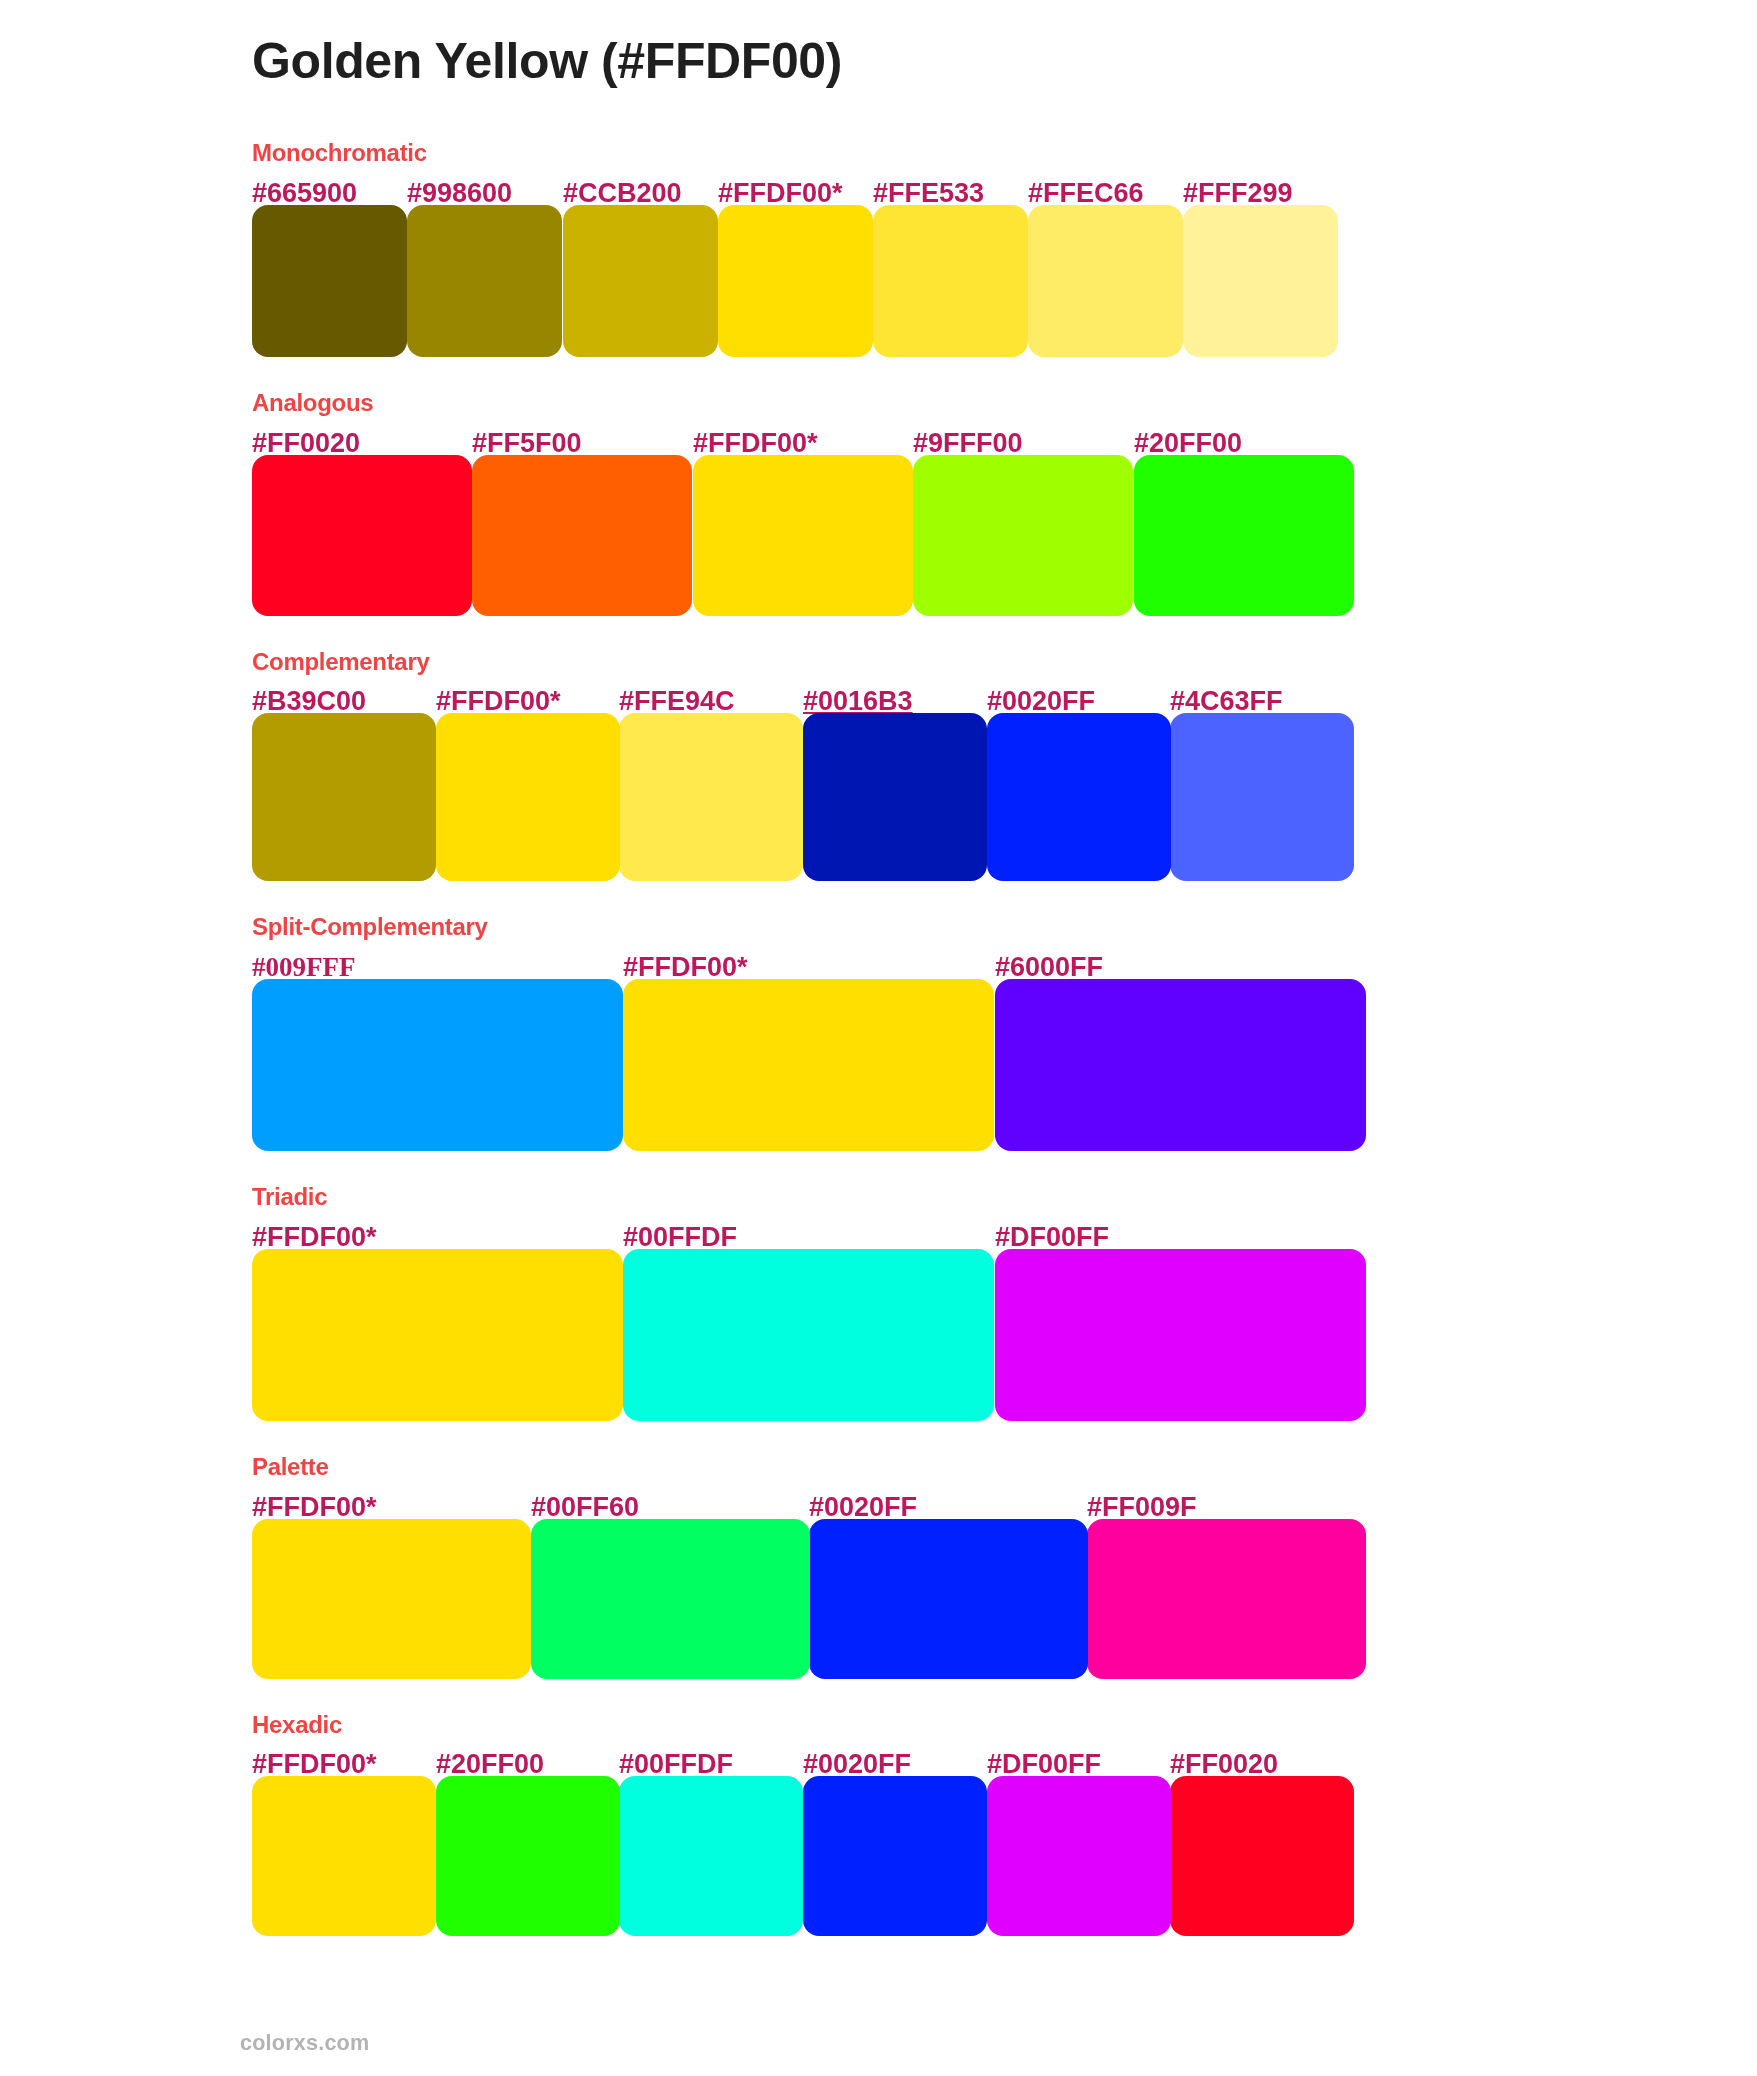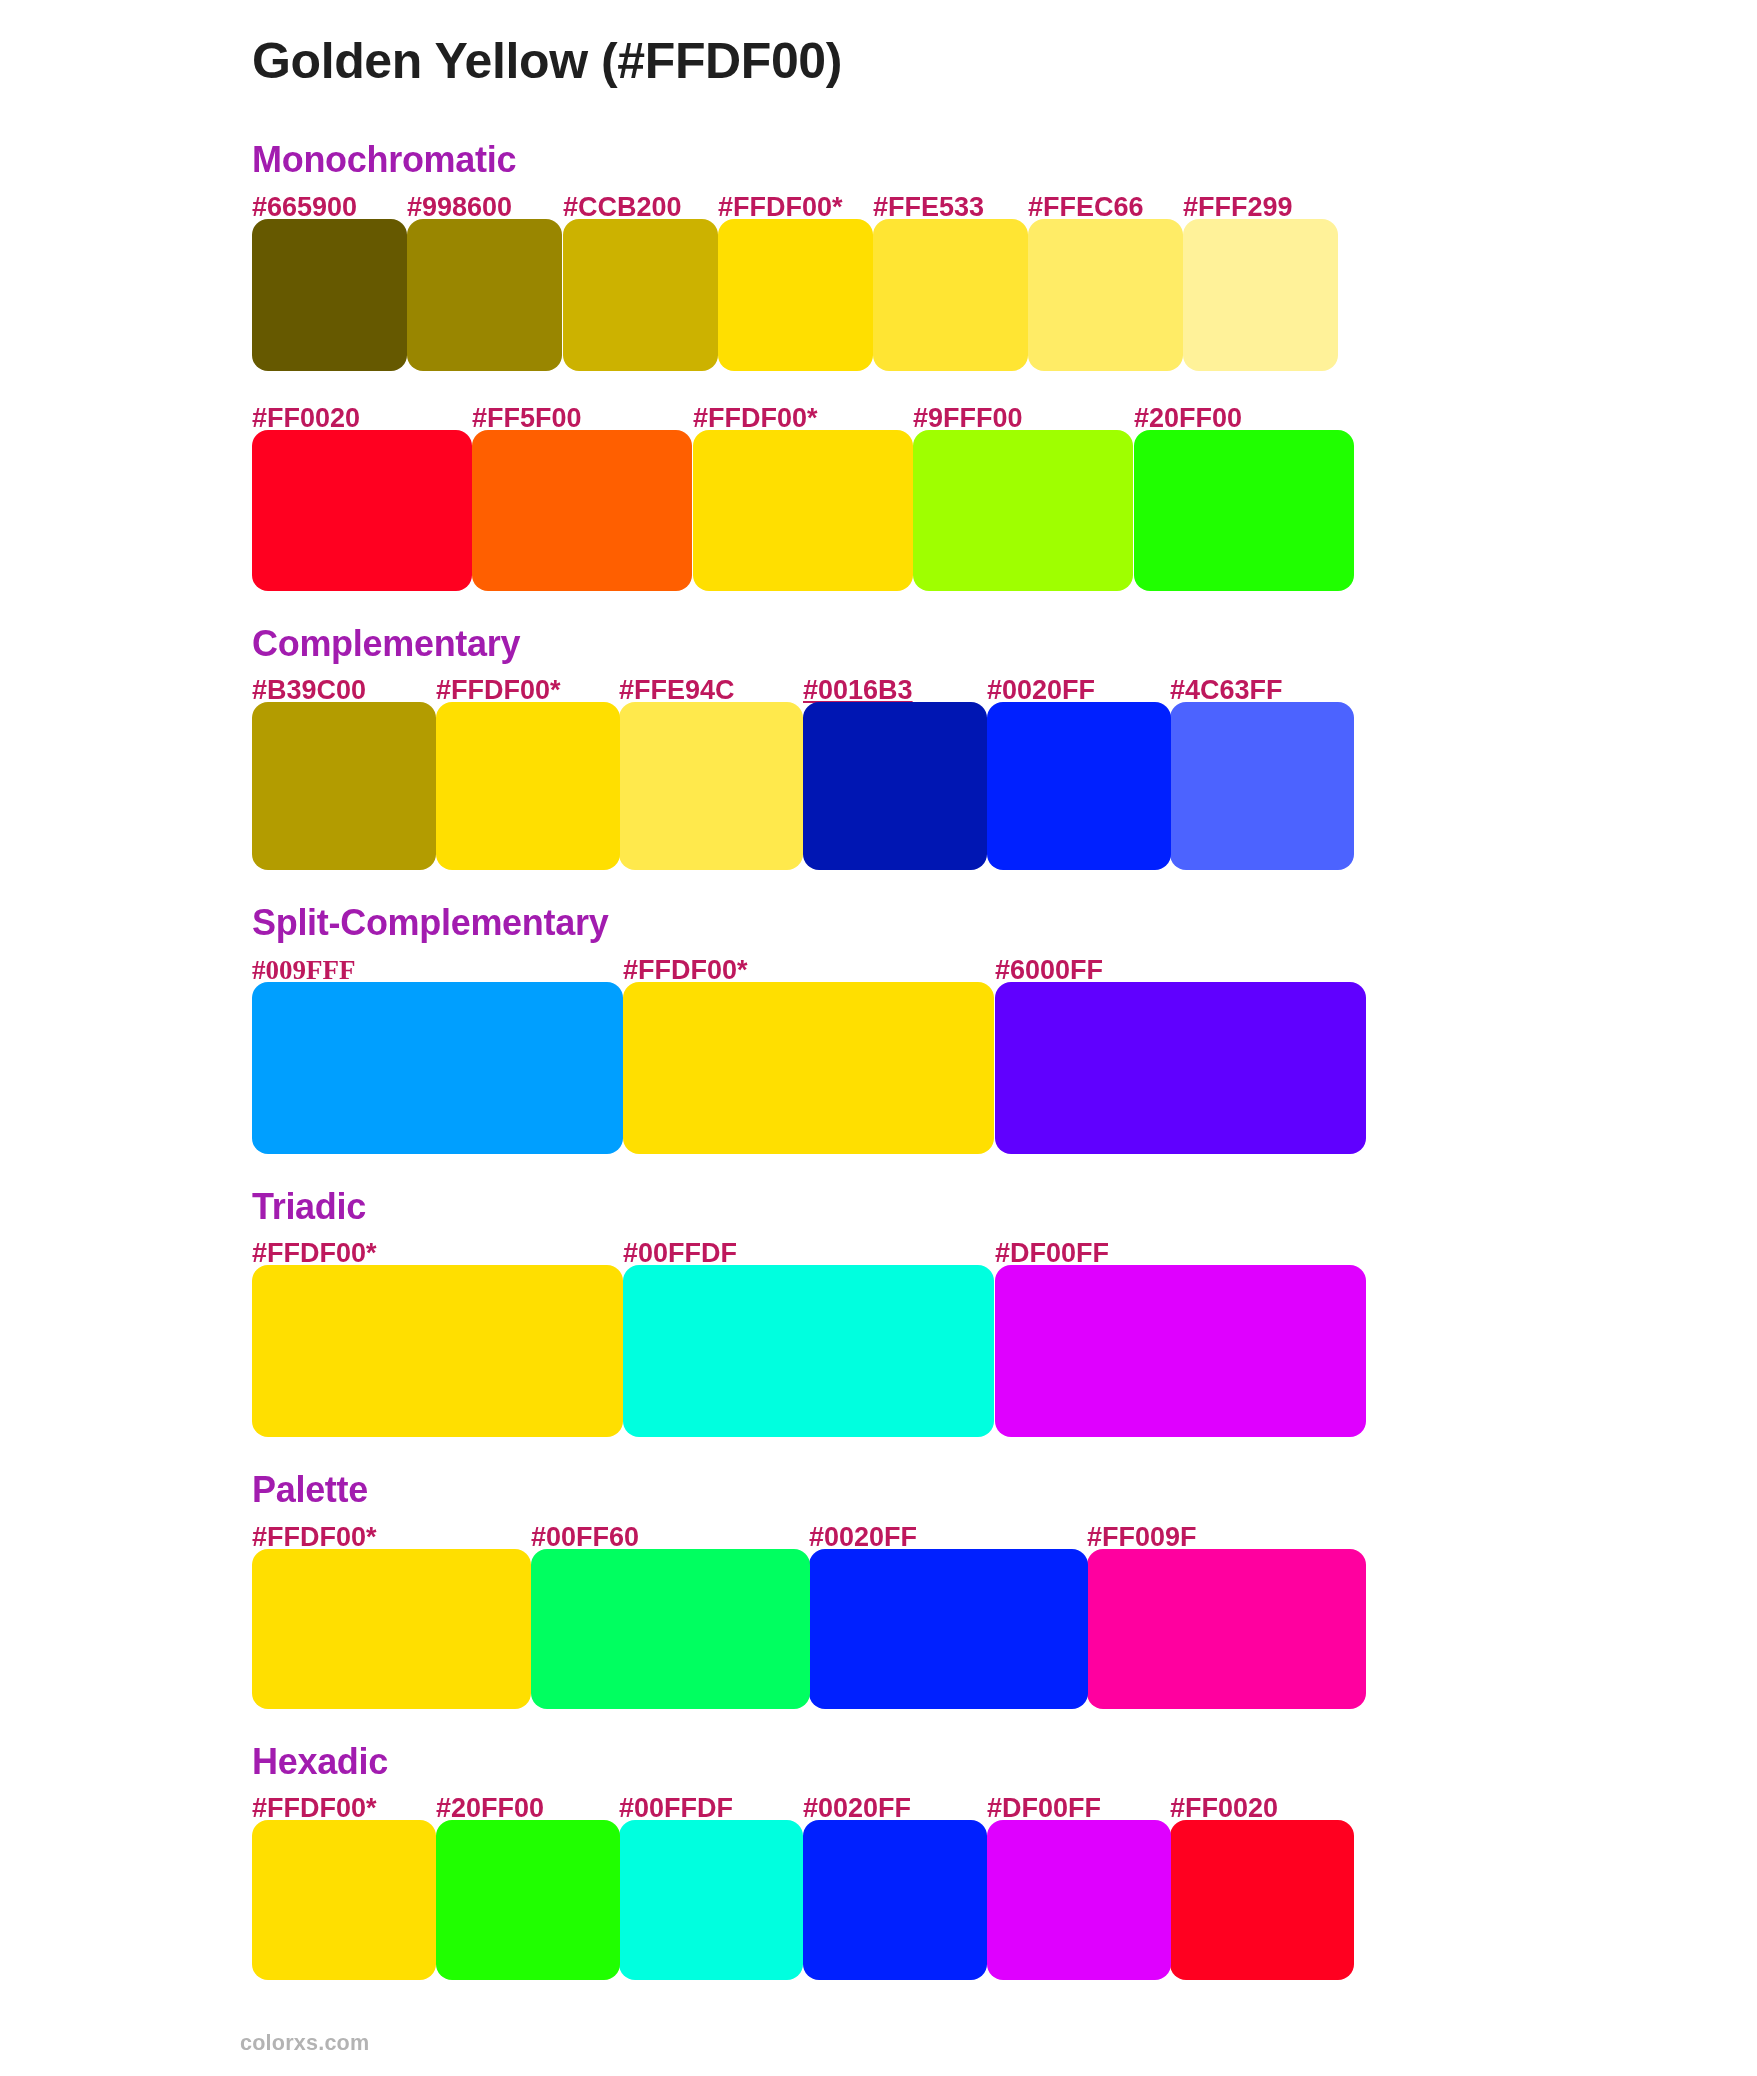--- a/index.html
+++ b/index.html
@@ -43,23 +43,23 @@
 
   
   .sections {
     margin-top: 50px;
   }
   .section {
     padding-left: 240px;
     margin-bottom: 32px;
   }
   .section-title {
-    font-size: 36px;
-    font-weight: bold;
-    color: #a21caf;
+    font-size: 24px;
+    font-weight: bold;
+    color: #ef4444;
     letter-spacing: -0.3px;
     line-height: 1.15;
     margin-bottom: 11.2px;
   }
 
   .labels-row {
     position: relative;
     height: 27px;
   }
   .swatch-label {
@@ -130,20 +130,21 @@
           <div class="swatch" title="#665900" style="left: 0px; width: 155px; background: rgb(102, 89, 0); z-index: 7;"></div>
           <div class="swatch" title="#998600" style="left: 155px; width: 155px; background: rgb(153, 134, 0); z-index: 6;"></div>
           <div class="swatch" title="#CCB200" style="left: 311px; width: 155px; background: rgb(204, 178, 0); z-index: 5;"></div>
           <div class="swatch" title="#FFDF00*" style="left: 466px; width: 155px; background: rgb(255, 223, 0); z-index: 4;"></div>
           <div class="swatch" title="#FFE533" style="left: 621px; width: 155px; background: rgb(255, 229, 51); z-index: 3;"></div>
           <div class="swatch" title="#FFEC66" style="left: 776px; width: 155px; background: rgb(255, 236, 102); z-index: 2;"></div>
           <div class="swatch" title="#FFF299" style="left: 931px; width: 155px; background: rgb(255, 242, 153); z-index: 1;"></div>
         </div>
       </div>
       <div class="section" data-rowkey="analogous">
+        <div class="section-title">Analogous</div>
         <div class="labels-row">
           <span class="swatch-label" style="left: 0px;">#FF0020</span>
           <span class="swatch-label" style="left: 220px;">#FF5F00</span>
           <span class="swatch-label" style="left: 441px;">#FFDF00*</span>
           <span class="swatch-label" style="left: 661px;">#9FFF00</span>
           <span class="swatch-label" style="left: 882px;">#20FF00</span>
         </div>
         <div class="swatch-row">
           <div class="swatch" title="#FF0020" style="left: 0px; width: 220px; background: rgb(255, 0, 32); z-index: 5;"></div>
           <div class="swatch" title="#FF5F00" style="left: 220px; width: 220px; background: rgb(255, 95, 0); z-index: 4;"></div>

